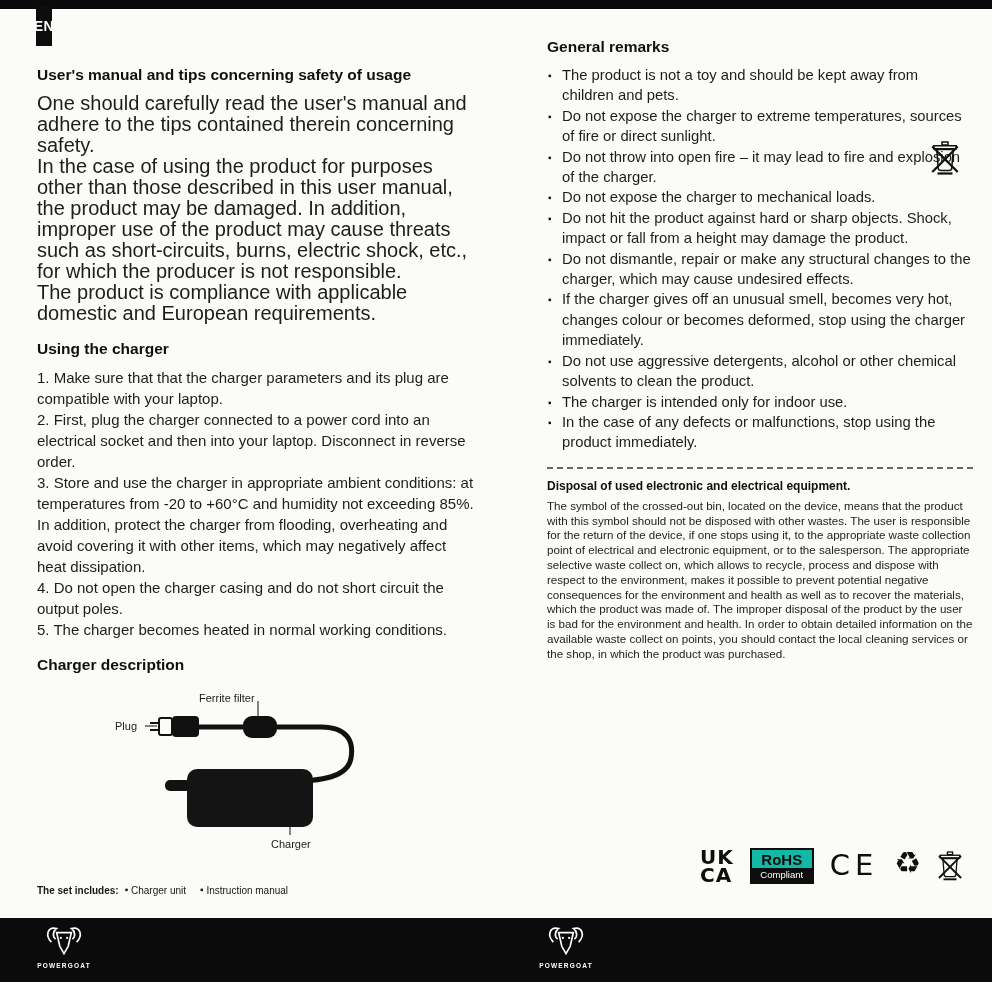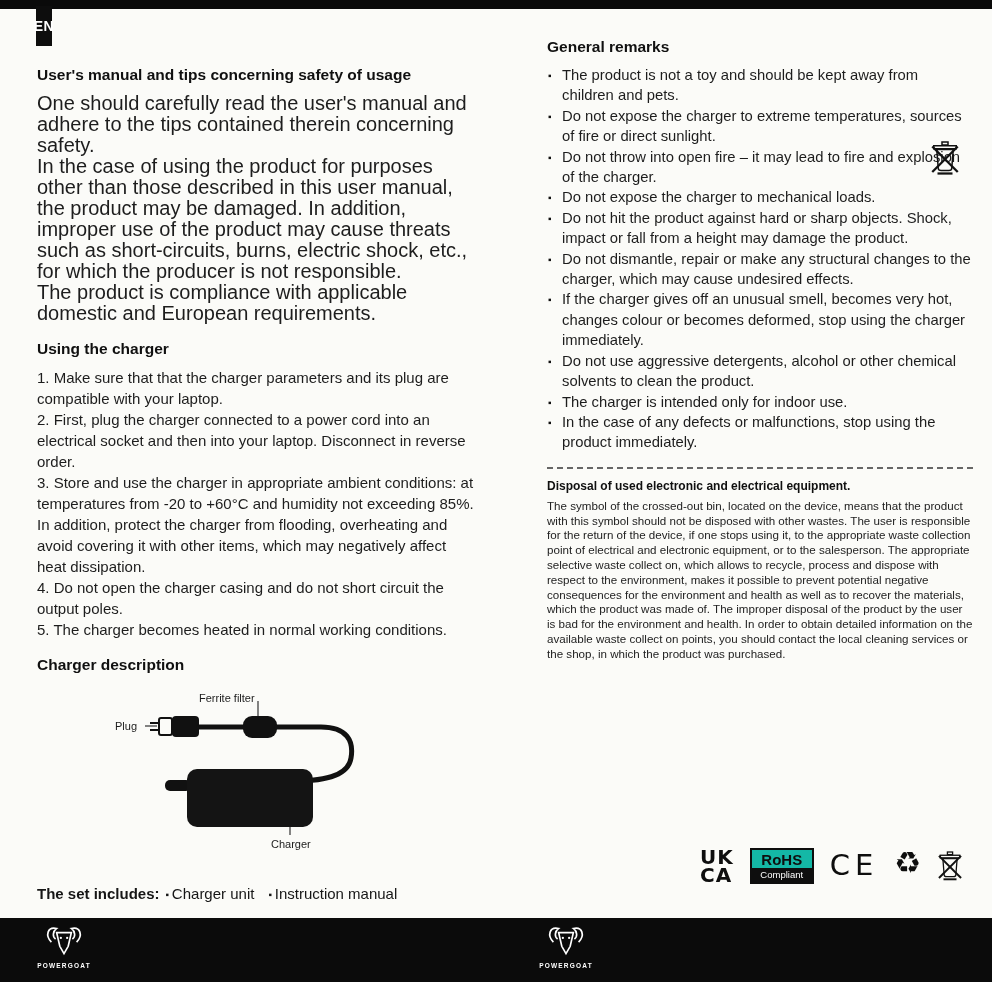--- a/index.html
+++ b/index.html
@@ -36,21 +36,21 @@
 
   
   .diagram { position:relative; width:440px; height:186px; margin-top:4px; }
   .diagram svg { position:absolute; left:0; top:0; }
   .diag-label { position:absolute; font-size:11px; color:#1c1c1c; white-space:nowrap; }
   .lbl-ferrite { left:162px; top:9px; }
   .lbl-plug { left:78px; top:37px; }
   .lbl-charger { left:234px; top:155px; }
 
   
-  .set-line { font-size:15px; color:#161616; }
+  .set-line { font-size:10px; color:#161616; }
   .set-label { font-weight:bold; margin-right:6px; }
   .set-item { margin-right:14px; }
   .set-item::before { content:"▪ "; font-size:10px; position:relative; top:-1px; }
 
   
   .weee-float { position:absolute; left:930px; top:138px; }
 
   
   .marks-row { position:absolute; left:700px; top:848px; display:flex; align-items:flex-start; gap:16px; }
   .ukca { font-weight:bold; font-size:20px; line-height:18px; letter-spacing:1px; color:#0e0e0e; font-family:"DejaVu Sans", sans-serif; }

